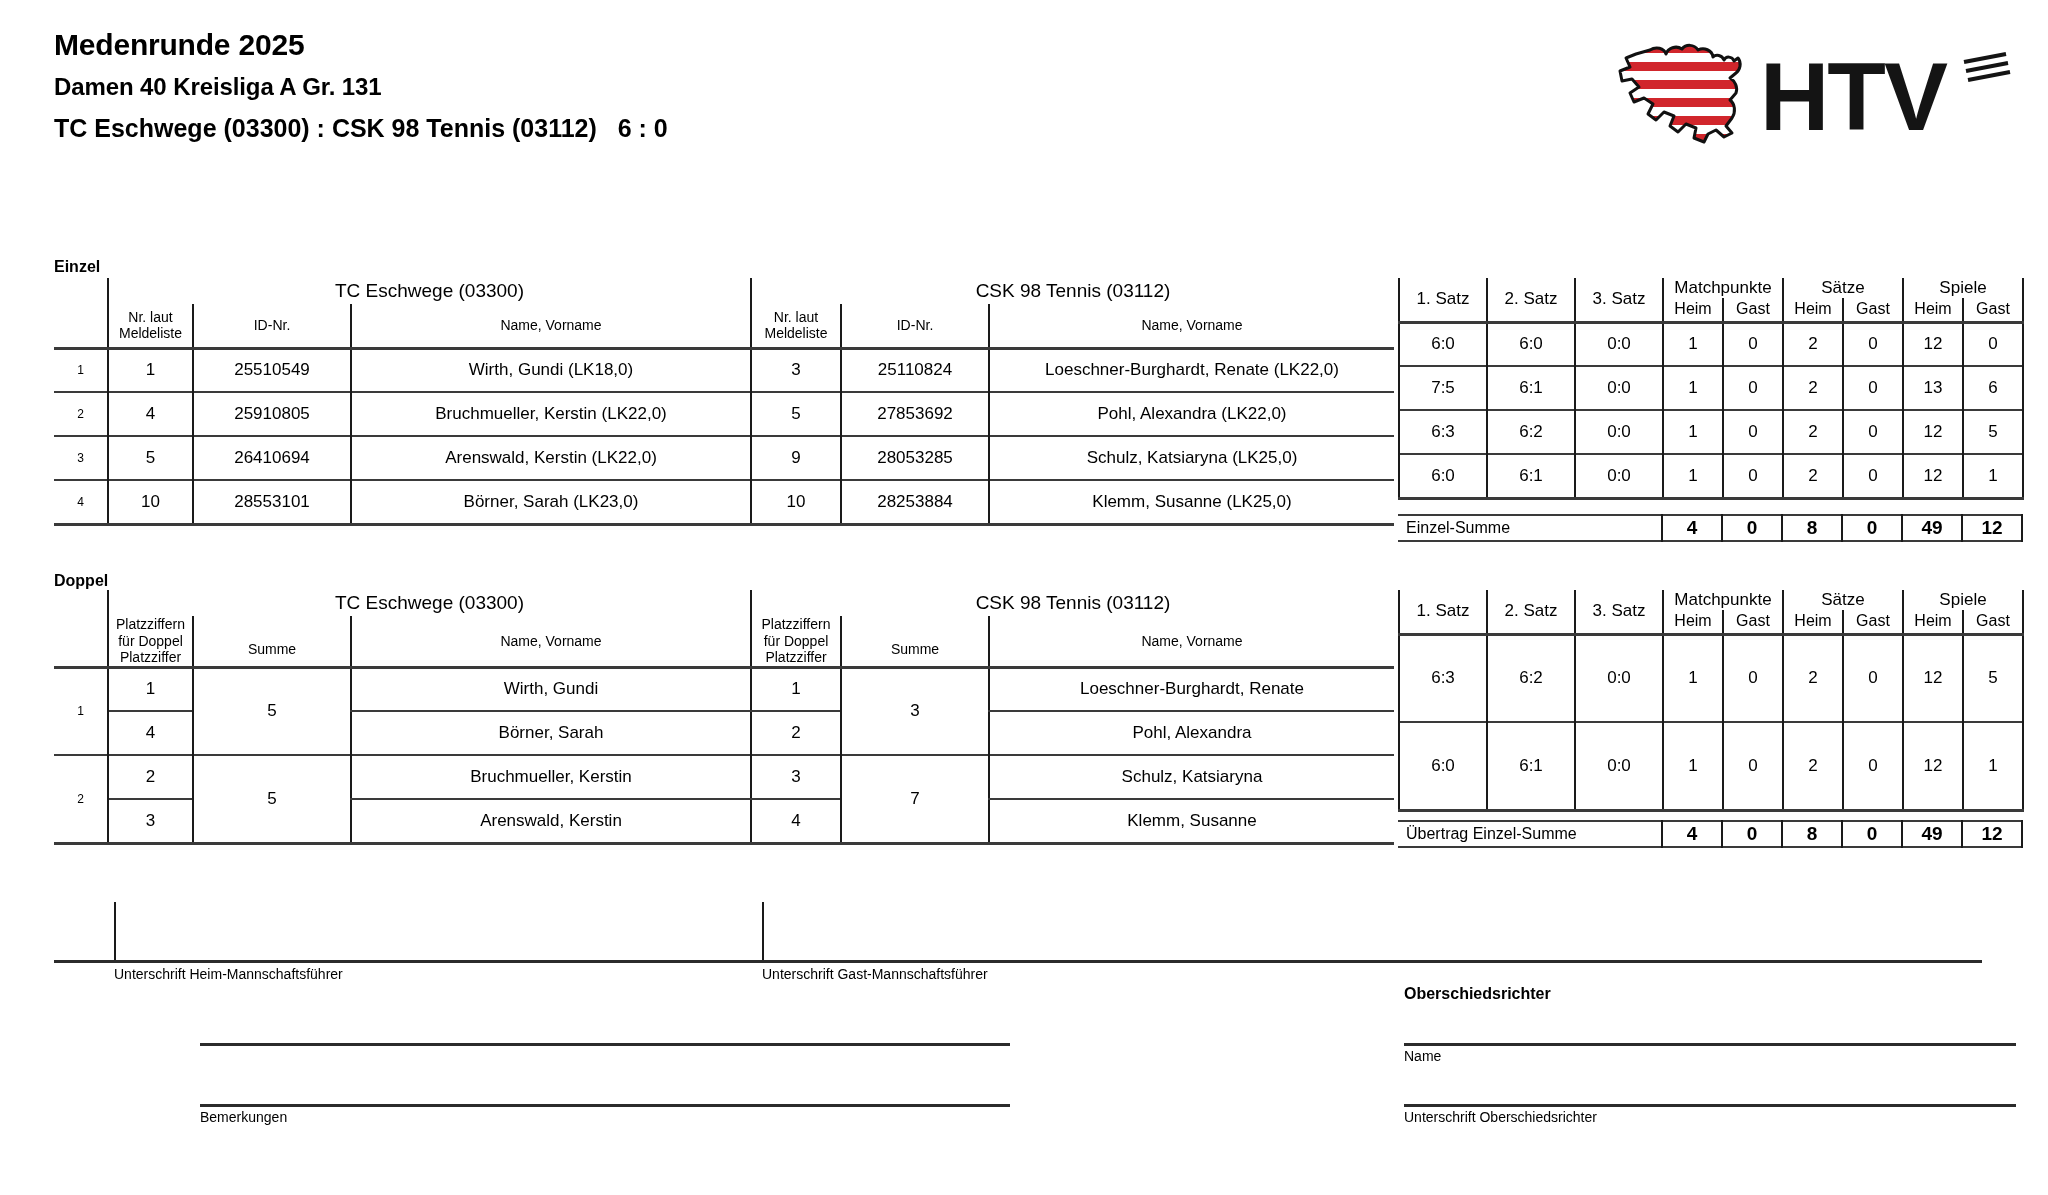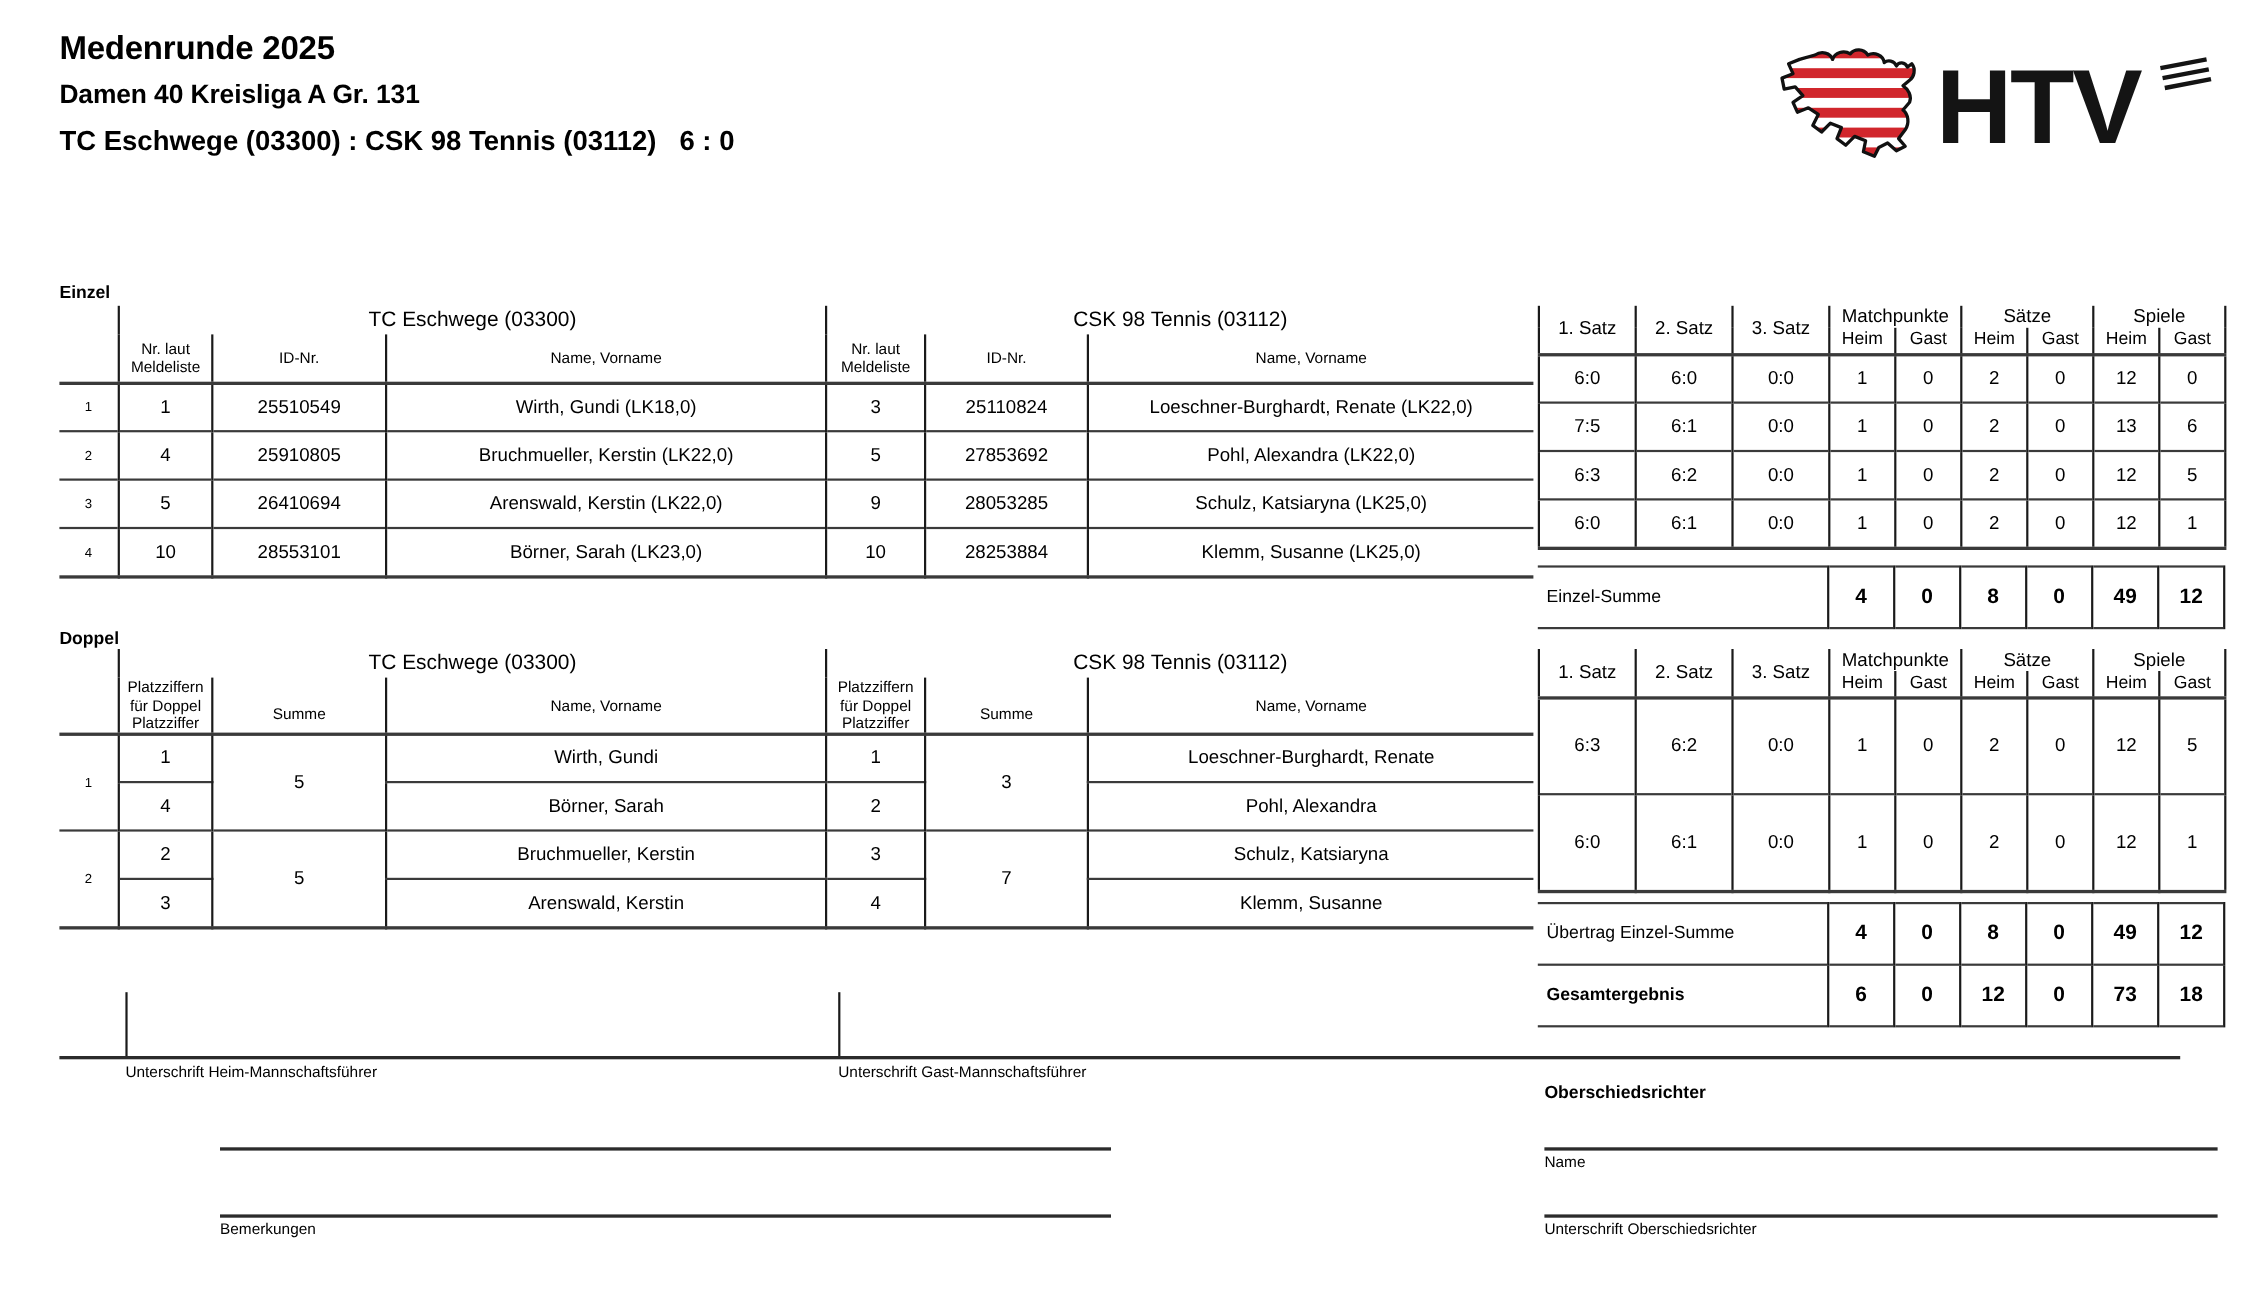--- a/index.html
+++ b/index.html
@@ -87,21 +87,21 @@
   }
   .hd-hg {
     font-size: 16px; text-align: center; height: 24px;
   }
 
   .rowno { font-size: 12px; }
   .cell-left { text-align: left; padding-left: 9px; }
   .cell-num { text-align: center; }
 
   .r-einzel td { height: 44px; }
-  .sumrow td { height: 56px; font-weight: bold; font-size: 19px; }
+  .sumrow td { height: 26px; font-weight: bold; font-size: 19px; }
   .sumrow td.sumlabel {
     text-align: left; padding-left: 8px;
     font-weight: normal; font-size: 16px;
   }
   .sumrow.bold td.sumlabel { font-weight: bold; }
 
   
   .sigline {
     position: absolute; background: #2b2b2b;
   }
@@ -496,29 +496,20 @@
       <tbody id="doppel-summary-body">
           <tr class="sumrow bt-thin bb-thin">
             <td class="sumlabel">Übertrag Einzel-Summe</td>
             <td class="bl">4</td>
             <td class="bl">0</td>
             <td class="bl">8</td>
             <td class="bl">0</td>
             <td class="bl">49</td>
             <td class="bl br">12</td>
           </tr>
-          <tr class="sumrow bold bt-thin bb-thin">
-            <td class="sumlabel">Gesamtergebnis</td>
-            <td class="bl">6</td>
-            <td class="bl">0</td>
-            <td class="bl">12</td>
-            <td class="bl">0</td>
-            <td class="bl">73</td>
-            <td class="bl br">18</td>
-          </tr>
         </tbody>
     </table>
   </div>
 
   <div class="sigtick" style="left:114px; top:902px; height:60px;"></div>
   <div class="sigtick" style="left:762px; top:902px; height:60px;"></div>
   <div class="sigline" style="left:54px; top:960px; width:1928px; height:3px;"></div>
   <div class="sigtext" style="left:114px; top:966px;">Unterschrift Heim-Mannschaftsführer</div>
   <div class="sigtext" style="left:762px; top:966px;">Unterschrift Gast-Mannschaftsführer</div>
 

